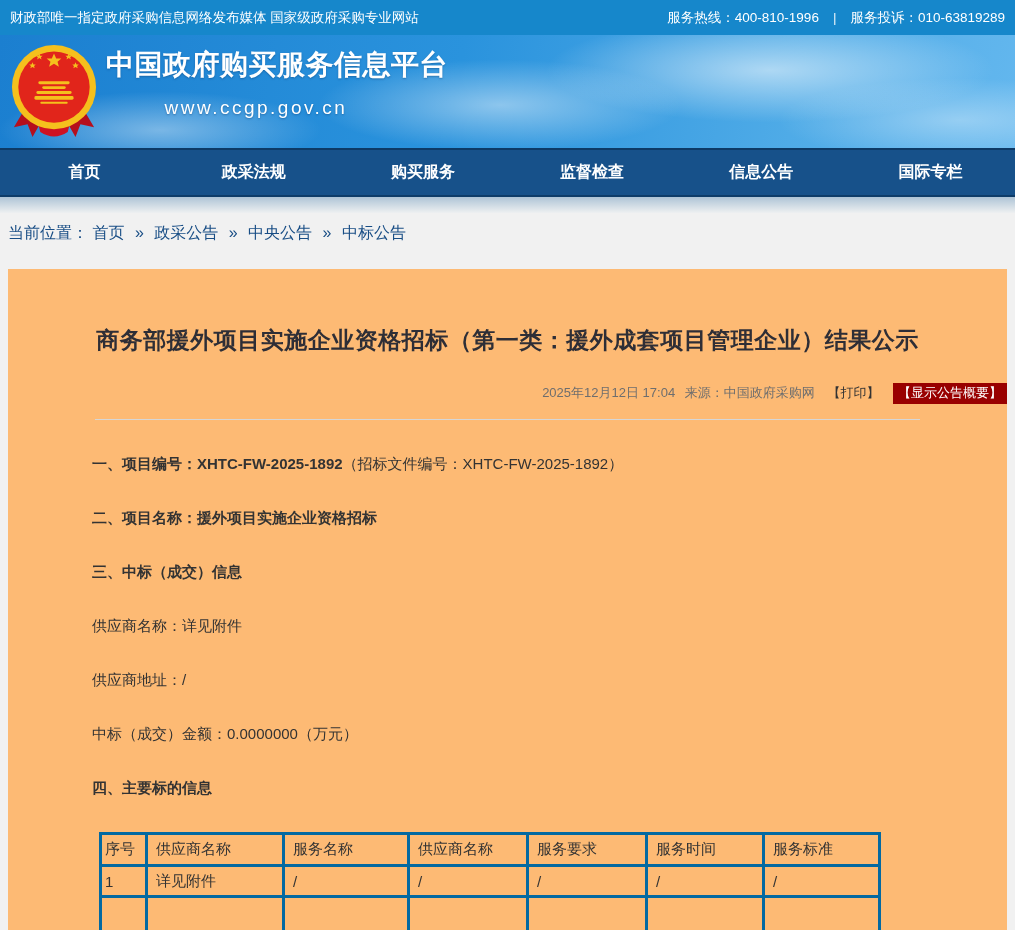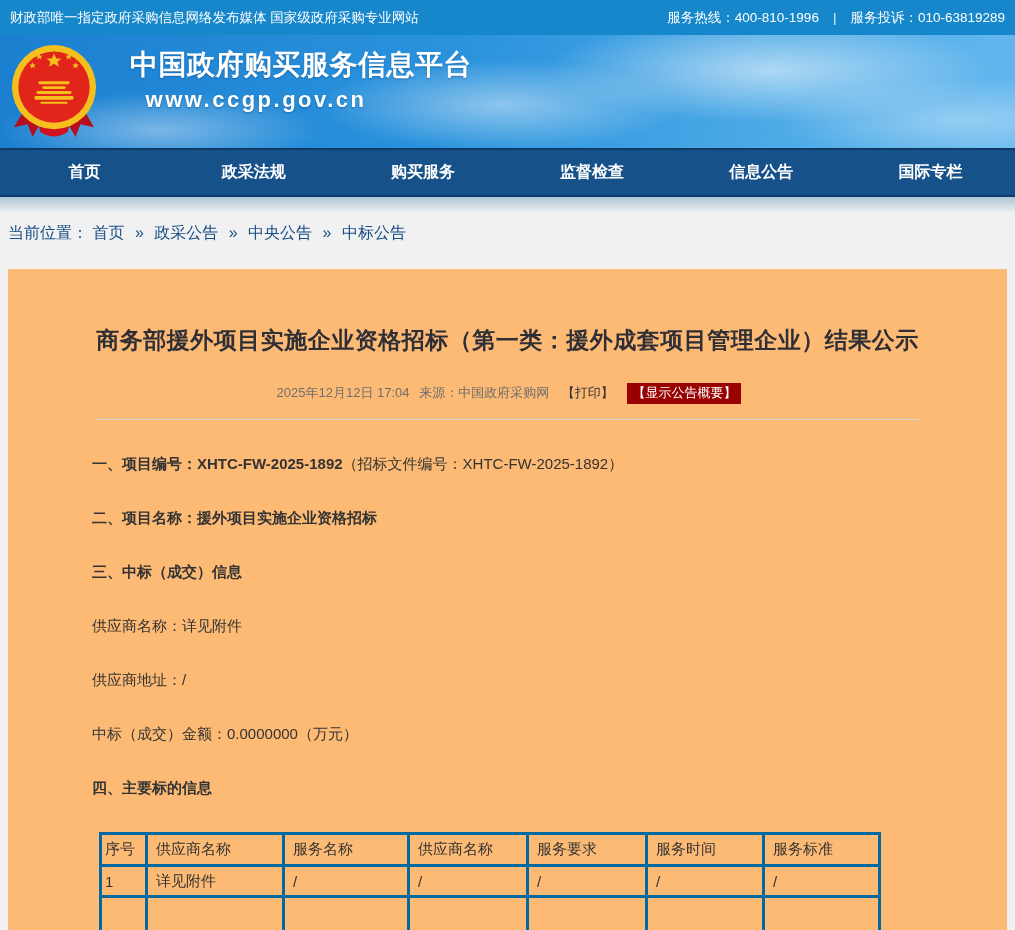--- a/index.html
+++ b/index.html
@@ -26,22 +26,22 @@
       radial-gradient(ellipse 260px 60px at 960px 85px, rgba(255,255,255,.35), transparent 70%),
       linear-gradient(100deg, #1b7fd0 0%, #2a93dd 45%, #4fabe7 78%, #63b7ee 100%);
   }
   .emblem { position: absolute; left: 10px; top: 8px; }
   .logo-text {
     position: absolute; left: 106px; top: 10px; width: 300px;
     color: #fff; text-align: center;
     text-shadow: 0 1px 2px rgba(0,40,90,.35);
   }
   .site-name   { font-size: 30px; font-weight: bold; letter-spacing: 12px; margin-left: 12px; white-space: nowrap; }
-  .site-sub    { font-size: 28px; font-weight: bold; letter-spacing: .5px; white-space: nowrap; margin-top: 1px; margin-left: 24px; }
-  .site-url    { font-size: 22px; font-weight: bold; letter-spacing: 2.5px; margin-top: 3px; }
+  .site-sub    { font-size: 28px; font-weight: bold; letter-spacing: .5px; white-space: nowrap; margin-top: 1px; }
+  .site-url    { font-size: 19px; font-weight: normal; letter-spacing: 2.5px; margin-top: 13px; }
   
   .nav {
     height: 49px; background: #17518a;
     border-top: 2px solid #0d3a66; border-bottom: 2px solid #0e3c69;
     display: flex; align-items: center;
   }
   .nav-item {
     flex: 1; text-align: center; color: #fff;
     font-size: 16px; font-weight: bold; cursor: pointer; white-space: nowrap;
   }
@@ -55,21 +55,21 @@
   .breadcrumb .bsep { margin: 0 6px; }
   
   .content {
     background: #fdba74; margin: 16px 8px; height: 677px; overflow: hidden;
   }
   .article-title {
     padding: 56px 30px 0; text-align: center;
     font-size: 23px; font-weight: bold; color: #2e2e36; letter-spacing: .5px;
   }
   .meta {
-    margin-top: 27px; text-align: center; font-size: 13px; color: #6e6e6e;
+    margin-top: 27px; text-align: right; font-size: 13px; color: #6e6e6e;
   }
   .meta .m { margin: 0 3px; }
   .print-btn { color: #333; cursor: pointer; margin-left: 6px; }
   .summary-btn {
     display: inline-block; margin-left: 10px; padding: 1px 5px 2px;
     background: #990000; color: #fff; font-size: 13px; cursor: pointer;
   }
   .rule { border: 0; border-top: 1px solid #d6d6d6; margin: 15px 87px 0; }
   .paragraphs { padding: 0 90px 0 84px; font-size: 15px; color: #333; }
   .paragraphs p { margin: 34px 0; line-height: 20px; }

